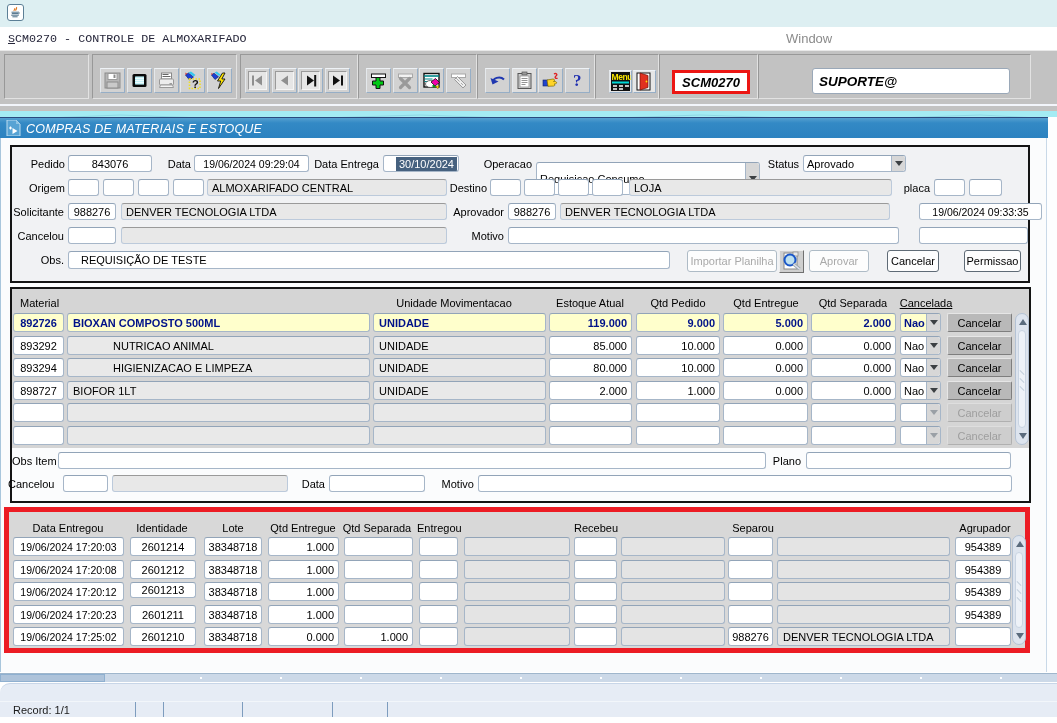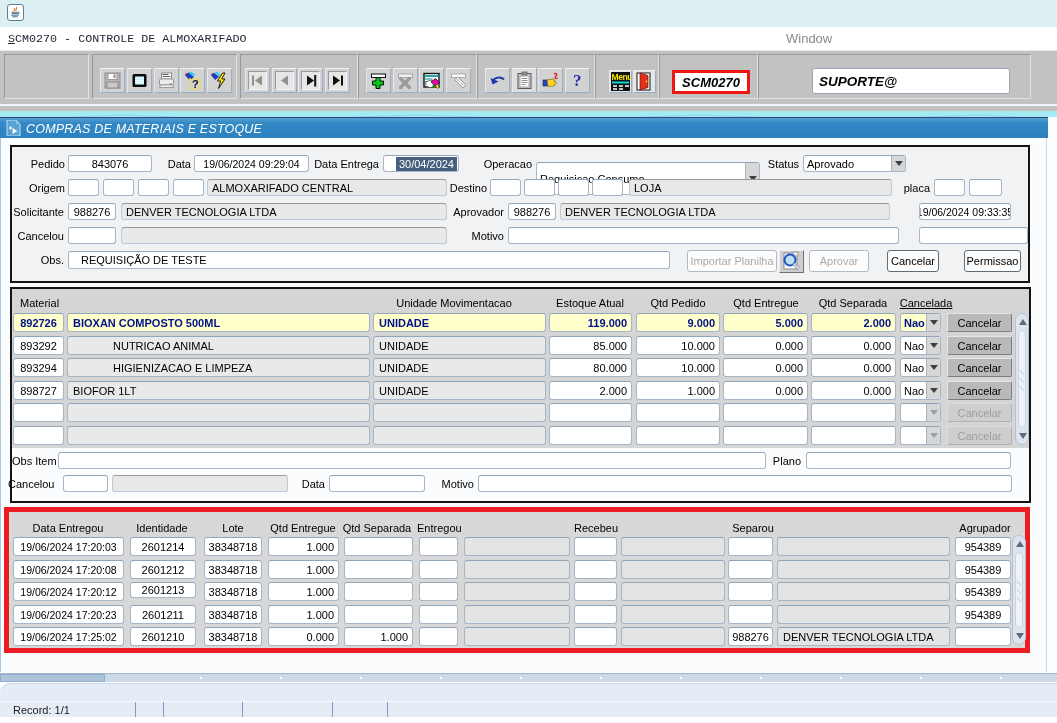--- a/index.html
+++ b/index.html
@@ -205,21 +205,21 @@
     </svg>
     <div class="lb" style="left:26px;top:0;height:21px;color:#fff;font-size:12.5px;letter-spacing:0.2px;">COMPRAS DE MATERIAIS E ESTOQUE</div>
   </div>
 <div class="abs" style="left:10px;top:145px;width:1020px;height:138px;background:#f1f2f4;border:2px solid #141414;"></div>
 <div class="lb" style="left:5px;top:155px;width:60px;height:17px;justify-content:flex-end;font-size:11px;">Pedido</div>
 <div class="f" style="left:68px;top:155px;width:84px;height:17px;padding-left:4px;padding-right:4px;justify-content:center;">843076</div>
 <div class="lb" style="left:151px;top:155px;width:40px;height:17px;justify-content:flex-end;font-size:11px;">Data</div>
 <div class="f" style="left:194px;top:155px;width:115px;height:17px;font-size:10.5px;padding-left:4px;padding-right:4px;justify-content:center;">19/06/2024 09:29:04</div>
 <div class="lb" style="left:309px;top:155px;width:70px;height:17px;justify-content:flex-end;font-size:11px;">Data Entrega</div>
 <div class="f" style="left:383px;top:155px;width:76px;height:17px;padding-left:4px;padding-right:1px;justify-content:flex-end;">
-    <span style="background:#46617f;color:#fff;padding:1px 3px;">30/04/2024</span>
+    <span style="background:#46617f;color:#fff;padding:1px 3px;">30/10/2024</span>
   </div>
 <div class="lb" style="left:472px;top:155px;width:60px;height:17px;justify-content:flex-end;font-size:11px;">Operacao</div>
 <div class="f dd" style="left:536px;top:162px;width:224px;height:33px;">
     <span class="ddt" style="color:#000;">Requisicao Consumo</span>
     <span class="dda">
       <span class="tri" style="border-top-color:#3c4043"></span>
     </span>
   </div>
 <div class="lb" style="left:754px;top:155px;width:45px;height:17px;justify-content:flex-end;font-size:11px;">Status</div>
 <div class="f dd" style="left:803px;top:155px;width:103px;height:17px;">
@@ -242,21 +242,21 @@
 <div class="f g" style="left:629px;top:179px;width:263px;height:17px;background:#e8e8e8;padding-left:4px;padding-right:4px;">LOJA</div>
 <div class="lb" style="left:890px;top:179px;width:40px;height:17px;justify-content:flex-end;font-size:11px;">placa</div>
 <div class="f" style="left:934px;top:179px;width:31px;height:17px;padding-left:4px;padding-right:4px;"></div>
 <div class="f" style="left:969px;top:179px;width:33px;height:17px;padding-left:4px;padding-right:4px;"></div>
 <div class="lb" style="left:4px;top:203px;width:60px;height:17px;justify-content:flex-end;font-size:11px;">Solicitante</div>
 <div class="f" style="left:68px;top:203px;width:48px;height:17px;padding-left:4px;padding-right:4px;justify-content:center;">988276</div>
 <div class="f g" style="left:121px;top:203px;width:326px;height:17px;background:#e8e8e8;padding-left:4px;padding-right:4px;">DENVER TECNOLOGIA LTDA</div>
 <div class="lb" style="left:444px;top:203px;width:60px;height:17px;justify-content:flex-end;font-size:11px;">Aprovador</div>
 <div class="f" style="left:508px;top:203px;width:48px;height:17px;padding-left:4px;padding-right:4px;justify-content:center;">988276</div>
 <div class="f g" style="left:560px;top:203px;width:330px;height:17px;background:#e8e8e8;padding-left:4px;padding-right:4px;">DENVER TECNOLOGIA LTDA</div>
-<div class="f" style="left:919px;top:203px;width:92px;height:17px;font-size:10.5px;padding-left:1px;padding-right:1px;justify-content:center;">19/06/2024 09:33:35</div>
+<div class="f" style="left:919px;top:203px;width:123px;height:17px;font-size:10.5px;padding-left:1px;padding-right:1px;justify-content:center;">19/06/2024 09:33:35</div>
 <div class="lb" style="left:4px;top:227px;width:60px;height:17px;justify-content:flex-end;font-size:11px;">Cancelou</div>
 <div class="f" style="left:68px;top:227px;width:48px;height:17px;padding-left:4px;padding-right:4px;"></div>
 <div class="f g" style="left:121px;top:227px;width:326px;height:17px;background:#e8e8e8;padding-left:4px;padding-right:4px;"></div>
 <div class="lb" style="left:454px;top:227px;width:50px;height:17px;justify-content:flex-end;font-size:11px;">Motivo</div>
 <div class="f" style="left:508px;top:227px;width:391px;height:17px;padding-left:4px;padding-right:4px;"></div>
 <div class="f" style="left:919px;top:227px;width:109px;height:17px;padding-left:4px;padding-right:4px;"></div>
 <div class="lb" style="left:24px;top:251px;width:40px;height:18px;justify-content:flex-end;font-size:11px;">Obs.</div>
 <div class="f" style="left:68px;top:251px;width:602px;height:18px;padding-left:12px;padding-right:4px;">REQUISIÇÃO DE TESTE</div>
 <div class="btn dis" style="left:687px;top:250px;width:90px;height:22px;font-size:11px;">Importar Planilha</div>
 <div class="abs" style="left:779px;top:250px;width:25px;height:23px;background:#cfcfcf;border:1px solid #707070;border-top-color:#efefef;border-left-color:#efefef;"><svg width="23" height="21" viewBox="0 0 23 21">

